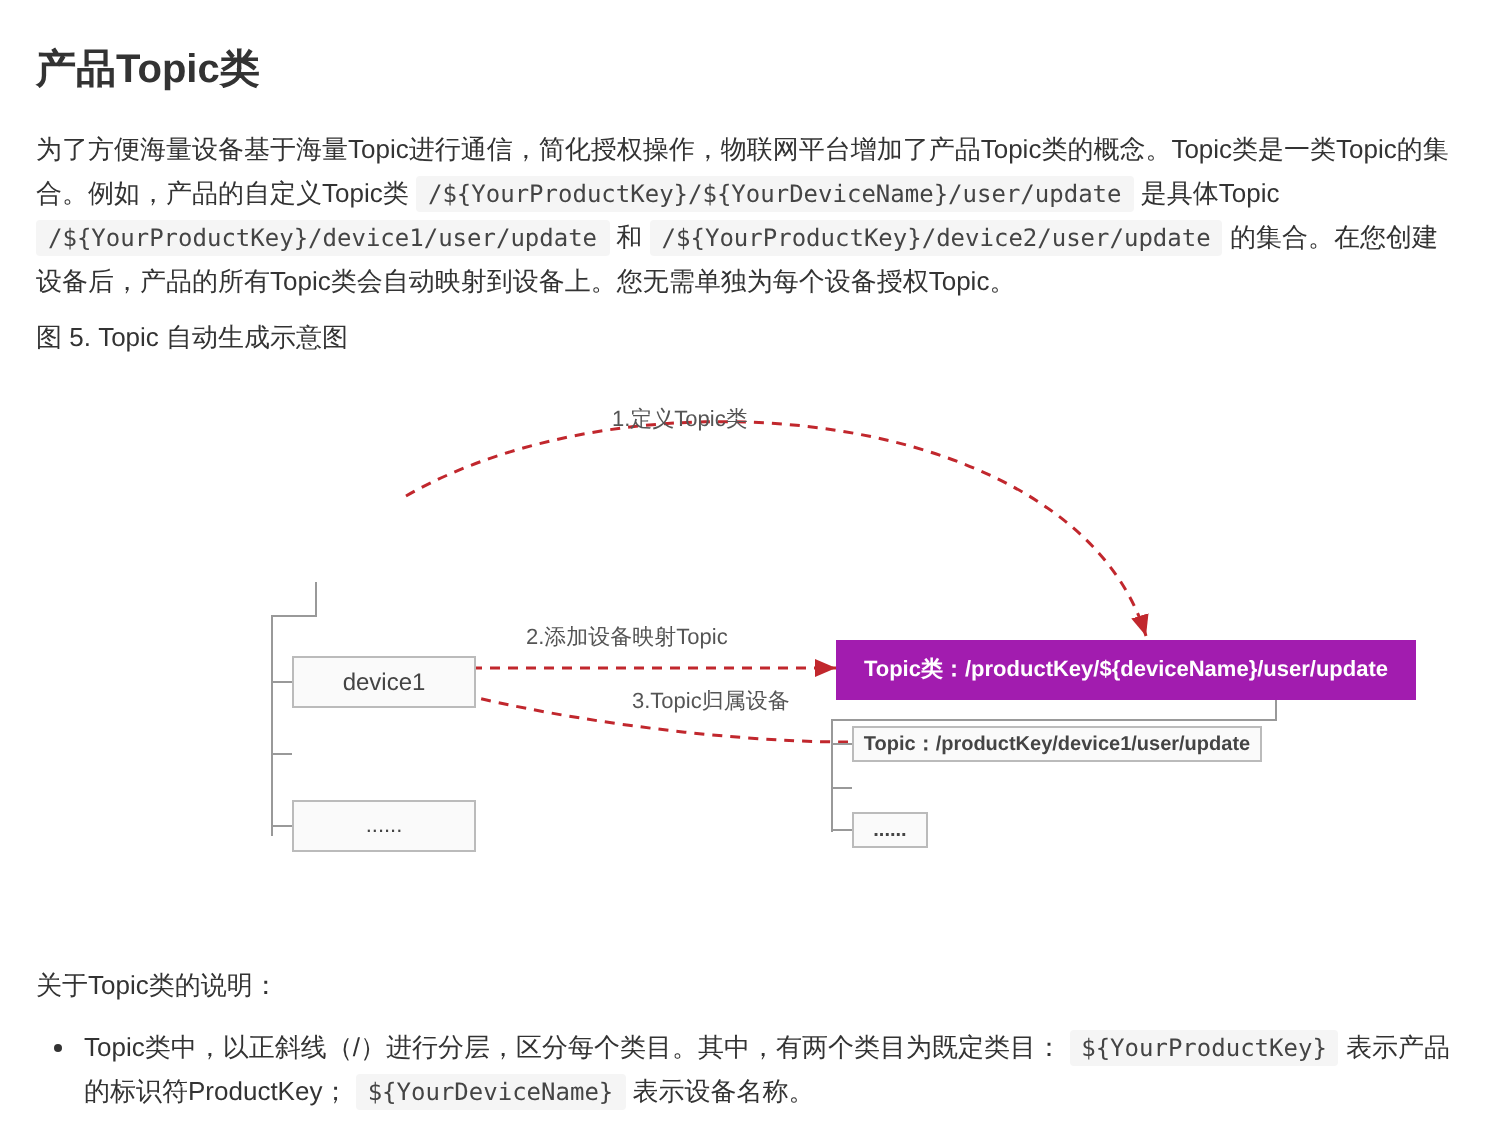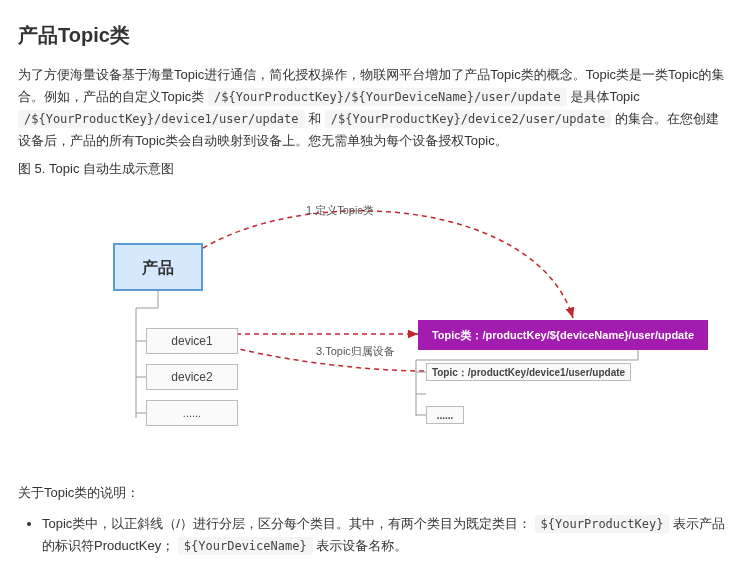--- a/index.html
+++ b/index.html
@@ -152,29 +152,28 @@
 
     <path d="M 200 146 L 400 146" stroke="#c1272d" stroke-width="1.5" fill="none" stroke-dasharray="5,4" marker-end="url(#red-arrow)"></path>
 
     <path d="M 406 183 C 340 183, 250 170, 202 156" stroke="#c1272d" stroke-width="1.5" fill="none" stroke-dasharray="5,4" marker-end="url(#red-arrow)"></path>
 
     <path d="M 140 103 L 140 120 L 118 120 L 118 230 M 118 153 L 128 153 M 118 189 L 128 189 M 118 225 L 128 225" stroke="#999" stroke-width="1" fill="none"></path>
 
     <path d="M 620 162 L 620 172 L 398 172 L 398 228 M 398 184 L 408 184 M 398 206 L 408 206 M 398 227 L 408 227" stroke="#999" stroke-width="1" fill="none"></path>
   </svg>
 
-  <div class="node product-box">产品</div>
   <div class="node device-box device1">device1</div>
-  <div class="node device-box device2">device2</div>
   <div class="node device-box device3">......</div>
   <div class="node topic-class-box">Topic类：/productKey/${deviceName}/user/update</div>
   <div class="node topic-instance ti1">Topic：/productKey/device1/user/update</div>
   <div class="node topic-instance ti3">......</div>
 
   <div class="label lbl1">1.定义Topic类</div>
+  <div class="label lbl2">2.添加设备映射Topic</div>
   <div class="label lbl3">3.Topic归属设备</div>
 </div>
 
 <p class="notes-intro">关于Topic类的说明：</p>
 
 <ul>
   <li>
     <span>Topic类中，以正斜线（/）进行分层，区分每个类目。其中，有两个类目为既定类目：</span>
     <code>${YourProductKey}</code>
     <span> 表示产品的标识符ProductKey；</span>

